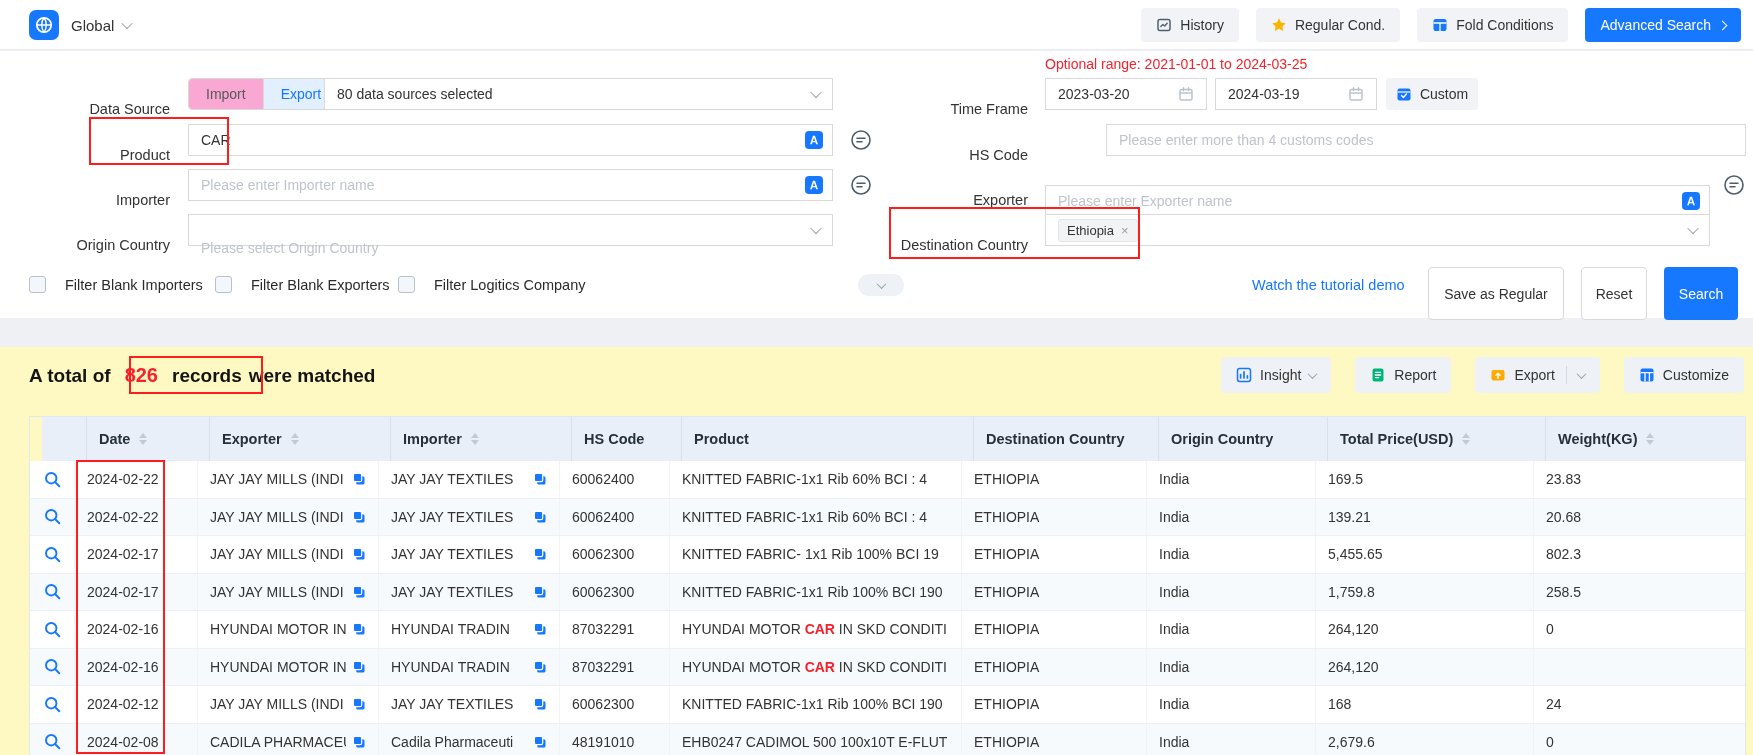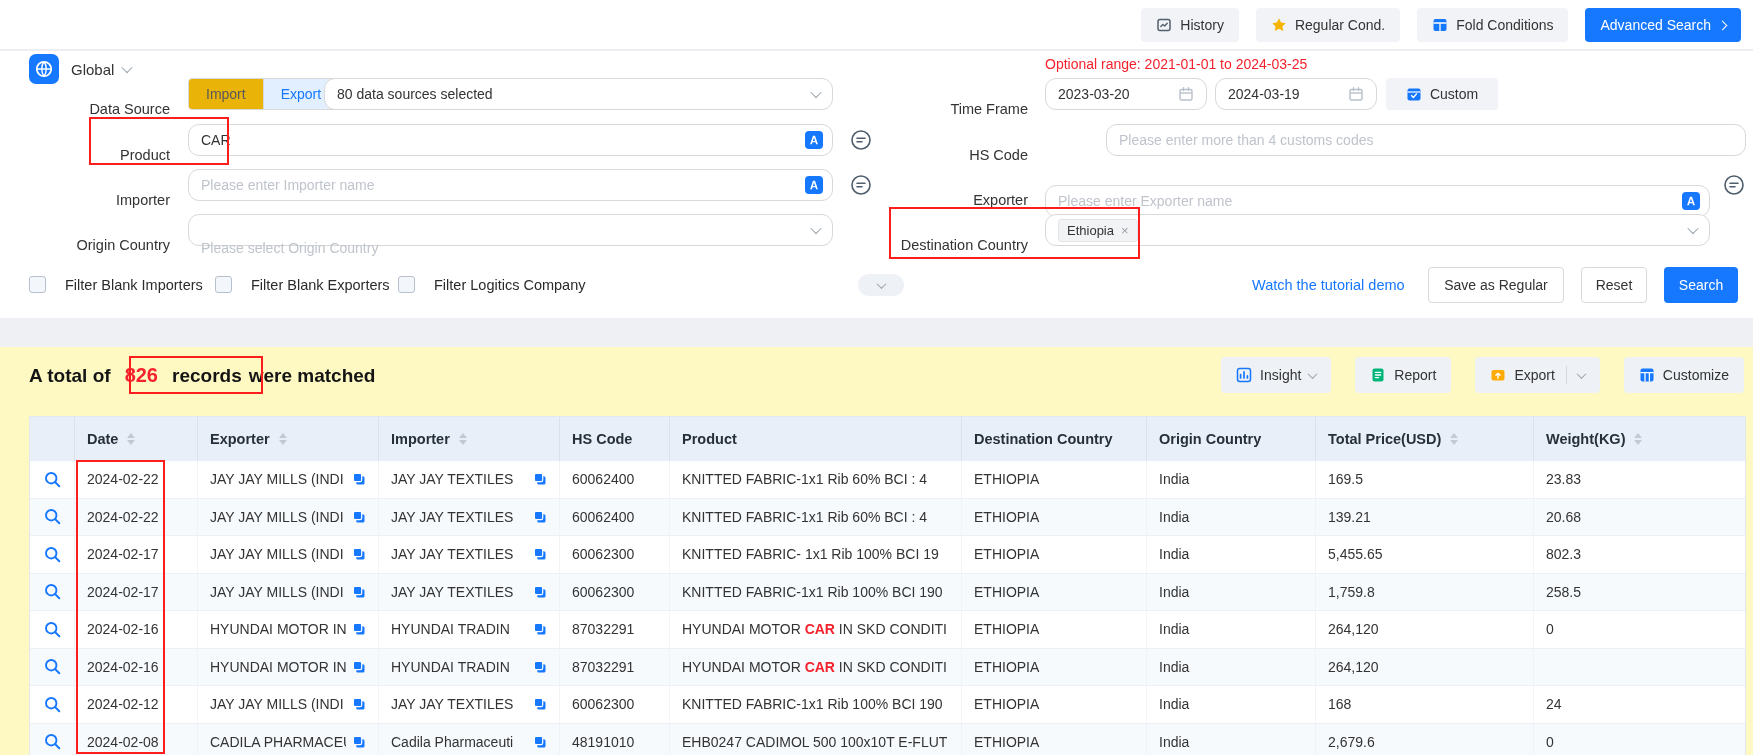--- a/index.html
+++ b/index.html
@@ -7,73 +7,73 @@
   body {
     font-family: "Liberation Sans", sans-serif;
     background: #eef0f4;
     position: relative;
     overflow: hidden;
     color: #333;
   }
 
   
   .topbar { position: absolute; top: 0; left: 0; width: 100%; height: 50px; background: #fff; border-bottom: 1px solid #ececf0; z-index: 2; }
-  .tb-left { position: absolute; left: 29px; top: 0; height: 50px; display: flex; align-items: center; gap: 12px; margin-top: 44px; }
+  .tb-left { position: absolute; left: 29px; top: 0; height: 50px; display: flex; align-items: center; gap: 12px; }
   .region { display: flex; align-items: center; gap: 9px; font-size: 15px; color: #333; cursor: pointer; }
   .tb-right { position: absolute; right: 12px; top: 8px; display: flex; gap: 17px; }
 
   .btn { display: inline-flex; align-items: center; justify-content: center; gap: 8px; height: 34px; border: none; border-radius: 4px; font-size: 14px; font-family: inherit; color: #333; padding: 0 15px; cursor: pointer; background: #f1f3f7; white-space: nowrap; }
   .btn.primary { background: #1677ff; color: #fff; }
   .btn.outline { background: #fff; border: 1px solid #d9d9d9; }
   .btn.abs { position: absolute; }
 
   .chev { display: inline-block; width: 8px; height: 8px; border-right: 1.6px solid #99a2ad; border-bottom: 1.6px solid #99a2ad; transform: rotate(45deg) translate(-1px,-1px); flex: none; }
   .chev.small { width: 7px; height: 7px; }
   .chev.rightward { transform: rotate(-45deg); }
   .chev.white { border-color: #fff; }
 
   
   .search-panel { position: absolute; top: 51px; left: 0; width: 100%; height: 267px; background: #fff; }
   .optional-range { position: absolute; left: 1045px; top: 5px; font-size: 14px; color: #f5222d; }
   .flabel { position: absolute; height: 32px; line-height: 32px; text-align: right; font-size: 14.5px; color: #333; margin-top: 15px; }
 
   .segmented { position: absolute; height: 32px; display: flex; border: 1px solid #d9d9d9; border-radius: 4px; overflow: hidden; }
-  .seg { padding: 0 17px; line-height: 30px; font-size: 14px; background: #eab308; color: #595959; cursor: pointer; }
+  .seg { padding: 0 17px; line-height: 30px; font-size: 14px; background: #f9a8d4; color: #595959; cursor: pointer; }
   .seg + .seg { border-left: 1px solid #d9d9d9; }
   .seg.active { background: #e2efff; color: #1677ff; }
 
-  .selectbox, .datebox, .inputbox { position: absolute; height: 32px; background: #fff; border: 1px solid #d9d9d9; border-radius: 11px; display: flex; align-items: center; padding: 0 12px; gap: 8px; font-size: 14px; }
+  .selectbox, .datebox, .inputbox { position: absolute; height: 32px; background: #fff; border: 1px solid #d9d9d9; border-radius: 0; display: flex; align-items: center; padding: 0 12px; gap: 8px; font-size: 14px; }
   .selectbox .val { flex: 1; color: #333; overflow: hidden; white-space: nowrap; }
   .ph { color: #bfc4cc !important; margin-top: 36px; }
   .push-right { margin-left: auto; flex: none; display: inline-flex; }
   .inputbox { padding: 0 8px 0 12px; }
   .inputbox input { flex: 1; border: none; outline: none; font: inherit; font-size: 14px; color: #333; min-width: 0; background: transparent; }
   .inputbox input::placeholder { color: #bfc4cc; }
   .inicon { flex: none; display: inline-flex; cursor: pointer; }
   .circleicon { position: absolute; width: 22px; height: 22px; cursor: pointer; }
 
   .tag { display: inline-flex; align-items: center; gap: 7px; background: #f2f3f5; border: 1px solid #e3e5e8; border-radius: 3px; padding: 3px 8px; font-size: 13px; color: #333; flex: none; }
   .tagx { color: #9aa0a8; font-size: 13px; cursor: pointer; line-height: 1; }
 
   .checkrow { position: absolute; top: 225px; display: flex; align-items: center; gap: 19px; font-size: 14.5px; color: #2b2b2b; cursor: pointer; }
   .cb { width: 17px; height: 17px; border: 1px solid #b7c1cd; border-radius: 3px; background: #f3f6fa; flex: none; }
   .collapse-pill { position: absolute; left: 858px; top: 223px; width: 46px; height: 22px; border-radius: 11px; background: #eef1f5; display: flex; align-items: center; justify-content: center; cursor: pointer; }
   .tutorial { position: absolute; left: 1252px; top: 216px; height: 36px; line-height: 36px; color: #1677ff; font-size: 14.5px; cursor: pointer; text-decoration: none; }
-  .row5 .btn { top: 216px; height: 36px; }
+  .row5 .btn { top: 216px; height: 53px; }
 
   
   .results-panel { position: absolute; top: 347px; left: 0; width: 100%; height: 456px; background: #fef9c3; overflow: hidden; }
   .total-line { position: absolute; left: 29px; top: 17px; display: flex; align-items: baseline; gap: 7px; font-size: 19px; font-weight: bold; color: #141414; }
   .t-count { color: #f5222d; font-size: 20px; margin: 0 7px; }
   .r-actions { position: absolute; right: 9px; top: 10px; display: flex; gap: 24px; }
   .r-actions .btn { height: 36px; background: #eef1f6; }
   .split-divider { width: 1px; height: 18px; background: #d2d9e2; margin: 0 3px; }
 
   .table { position: absolute; left: 29px; top: 69px; width: 1717px; --cols: 45px 123px 181px 181px 110px 292px 185px 169px 218px 211px; border: 1px solid #e3e8ef; border-bottom: none; }
-  .thead { display: grid; grid-template-columns: var(--cols); background: #e9eff8; height: 44px; }
+  .thead { display: grid; grid-template-columns: var(--cols); background: #e9eff8; height: 44px; margin-left: 12px; }
   .th { display: flex; align-items: center; padding: 0 12px; font-weight: bold; font-size: 14.5px; color: #26303a; border-right: 1px solid #d9e1ec; overflow: hidden; white-space: nowrap; }
   .th:last-child { border-right: none; }
   .trow { display: grid; grid-template-columns: var(--cols); height: 37.5px; background: #fff; border-bottom: 1px solid #edf0f4; }
   .trow.alt { background: #f7fafd; }
   .tc { display: flex; align-items: center; padding: 0 12px; font-size: 14px; color: #333; border-right: 1px solid #f0f3f7; overflow: hidden; white-space: nowrap; }
   .tc:last-child { border-right: none; }
   .tc.center { justify-content: center; padding: 0; }
   .tc .ell { overflow: hidden; white-space: nowrap; flex: 1; }
   .copy { margin-left: 6px; display: inline-flex; cursor: pointer; flex: none; }
   .hl { color: #f5222d; font-weight: bold; }
@@ -163,21 +163,21 @@
     <span class="val">2024-03-19</span>
     <span class="push-right">
       <svg width="16" height="16" viewBox="0 0 16 16">
           <rect x="2" y="3.5" width="12" height="10.5" rx="1.5" fill="none" stroke="#b9c1cc" stroke-width="1.4"></rect>
           <line x1="2" y1="7" x2="14" y2="7" stroke="#b9c1cc" stroke-width="1.4"></line>
           <line x1="5.5" y1="1.8" x2="5.5" y2="4.5" stroke="#b9c1cc" stroke-width="1.4" stroke-linecap="round"></line>
           <line x1="10.5" y1="1.8" x2="10.5" y2="4.5" stroke="#b9c1cc" stroke-width="1.4" stroke-linecap="round"></line>
         </svg>
     </span>
   </div>
-  <button class="btn abs" style="top:27px;left:1386px;width:112px;height:32px">
+  <button class="btn abs" style="top:27px;left:1386px;width:92px;height:32px">
     <span style="display:inline-flex">
       <svg width="16" height="16" viewBox="0 0 16 16">
           <rect x="1.5" y="2.5" width="13" height="12" rx="2" fill="#1677ff"></rect>
           <path d="M1.5 6h13" stroke="#fff" stroke-width="1.2"></path>
           <path d="M5.5 9.6l1.9 1.9 3.1-3.6" stroke="#fff" stroke-width="1.4" fill="none" stroke-linecap="round" stroke-linejoin="round"></path>
         </svg>
     </span>
     <span>Custom</span>
   </button>
 

